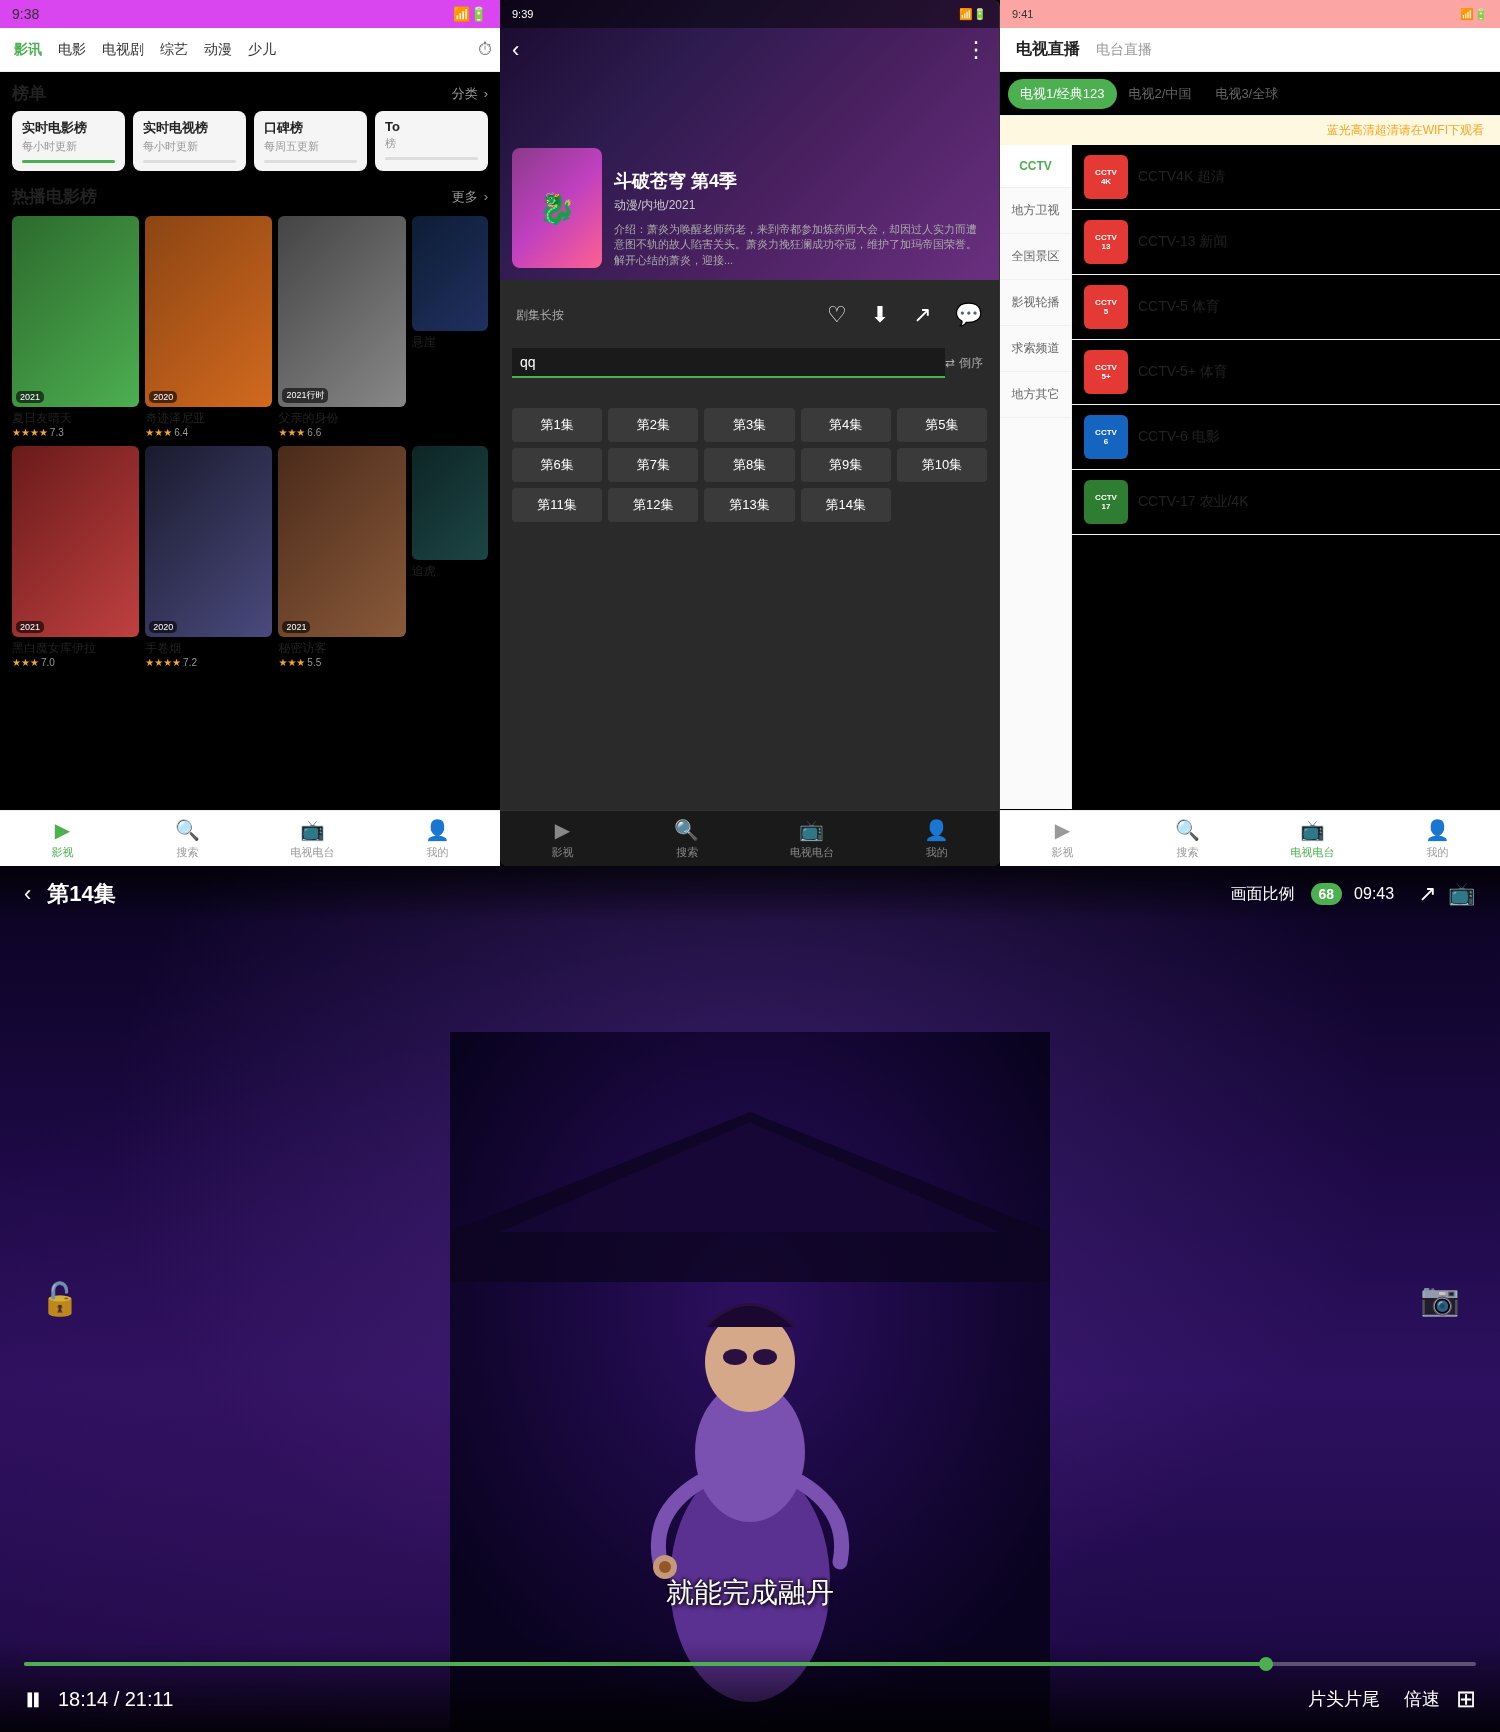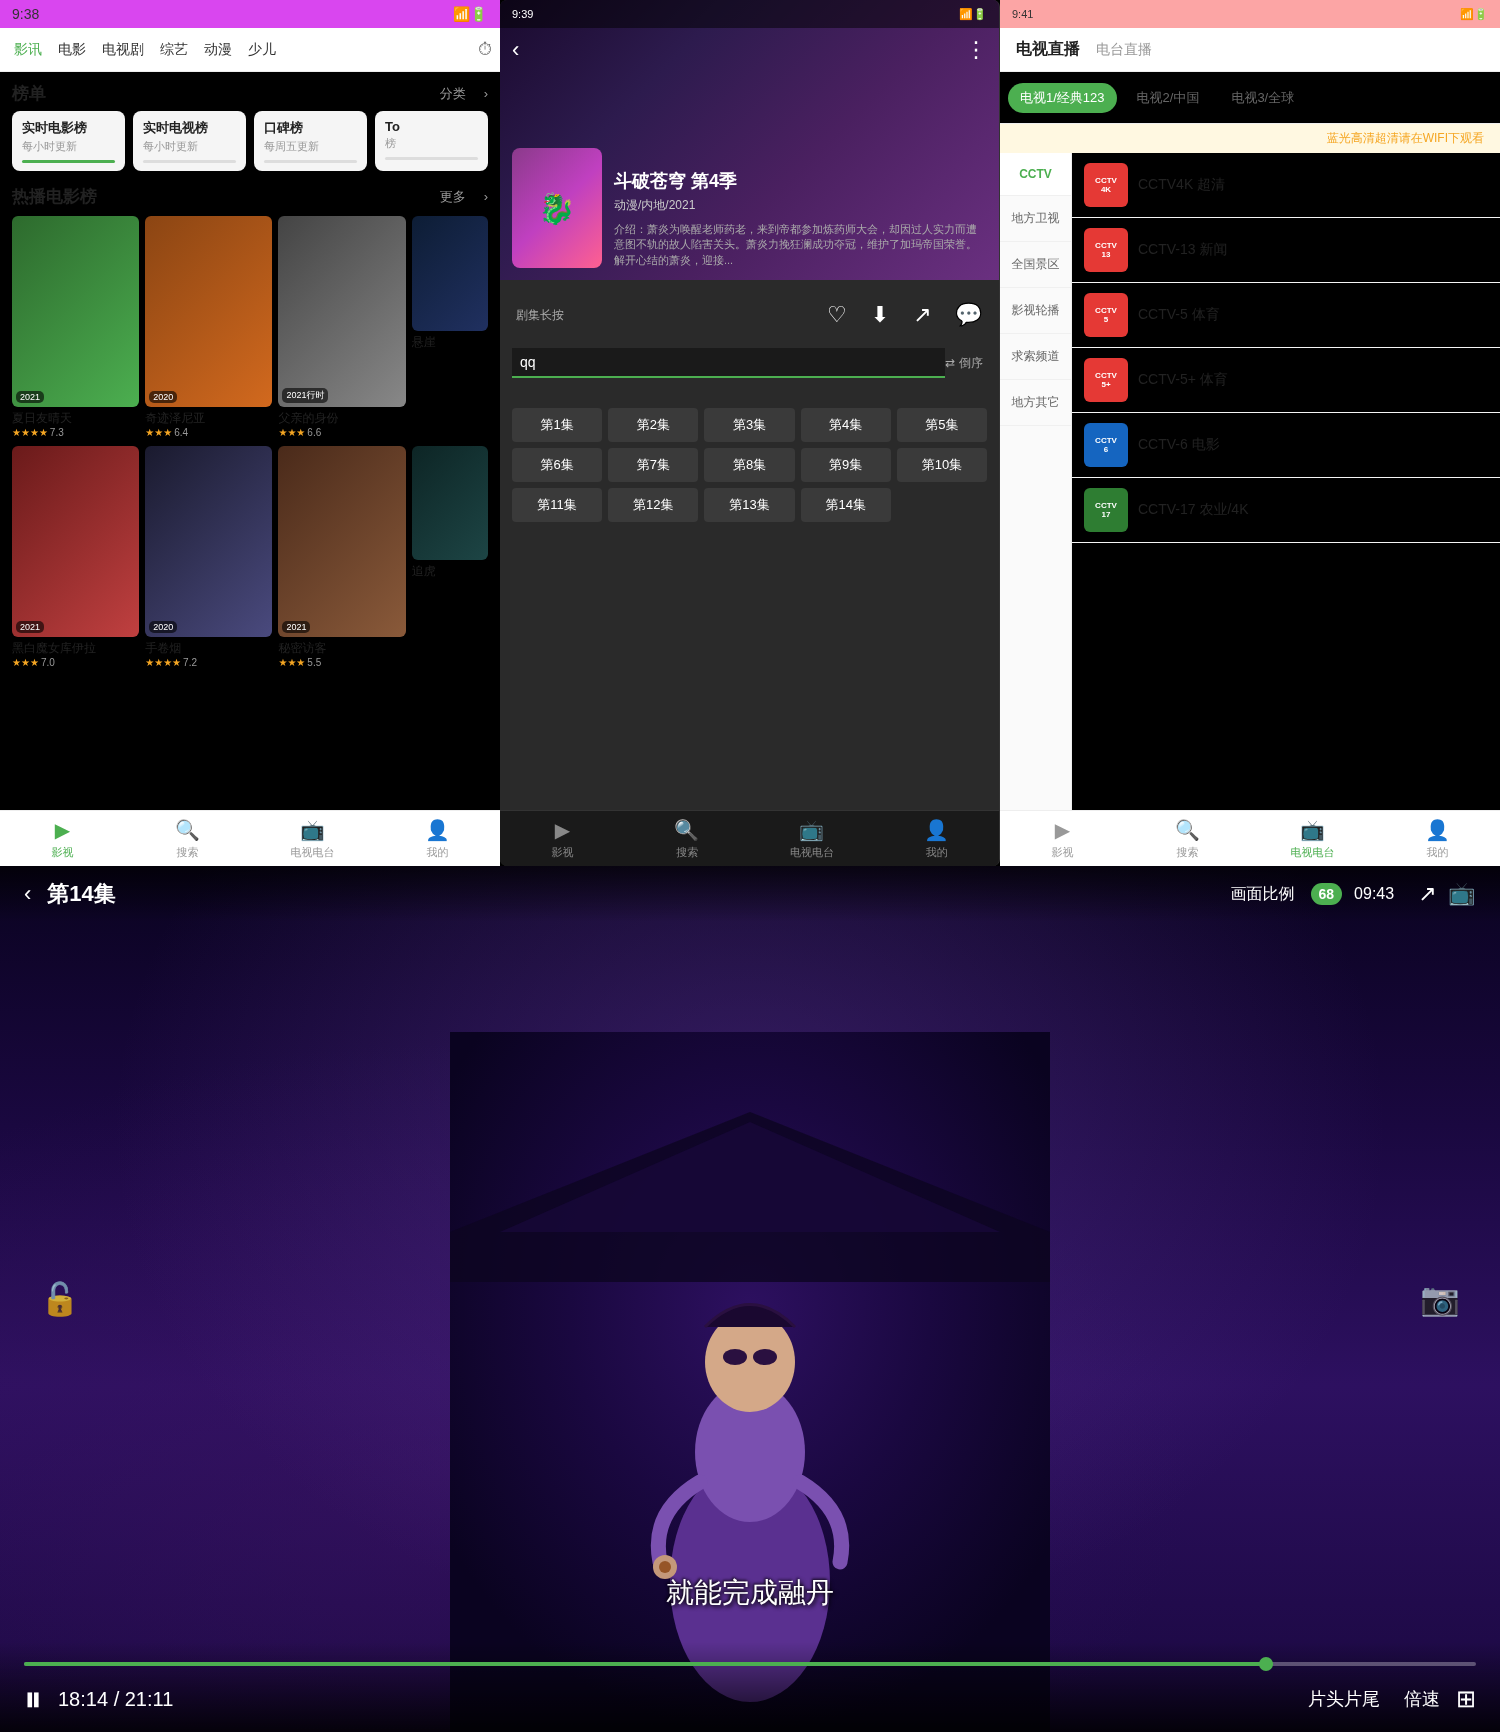--- a/index.html
+++ b/index.html
@@ -36,21 +36,21 @@
 
     .nav-tab-item {
       font-size: 14px;
       color: #333;
       padding: 4px 6px;
       cursor: pointer;
     }
 
     .nav-tab-item.active {
       color: #4CAF50;
-      font-weight: normal;
+      font-weight: bold;
     }
 
     .nav-history-icon {
       margin-left: auto;
       font-size: 18px;
       color: #666;
     }
 
     .section-header {
       display: flex;
@@ -63,21 +63,21 @@
       font-size: 17px;
       font-weight: bold;
       color: #222;
     }
 
     .section-action {
       font-size: 13px;
       color: #999;
       display: flex;
       align-items: center;
-      gap: 18px;
+      gap: 6px;
     }
 
     .charts-row {
       display: flex;
       gap: 8px;
       padding: 0 12px 10px;
     }
 
     .chart-item {
       flex: 1;
@@ -395,25 +395,24 @@
       font-weight: bold;
       color: #222;
     }
 
     .s3-header-sub {
       font-size: 14px;
       color: #999;
     }
 
     .s3-channel-tabs {
-      height: 52px;
+      height: 44px;
       display: flex;
       align-items: center;
       padding: 0 8px;
-      gap: 8px;
       border-bottom: 1px solid #eee;
     }
 
     .s3-tab {
       padding: 6px 12px;
       border-radius: 20px;
       font-size: 13px;
       cursor: pointer;
     }
 

